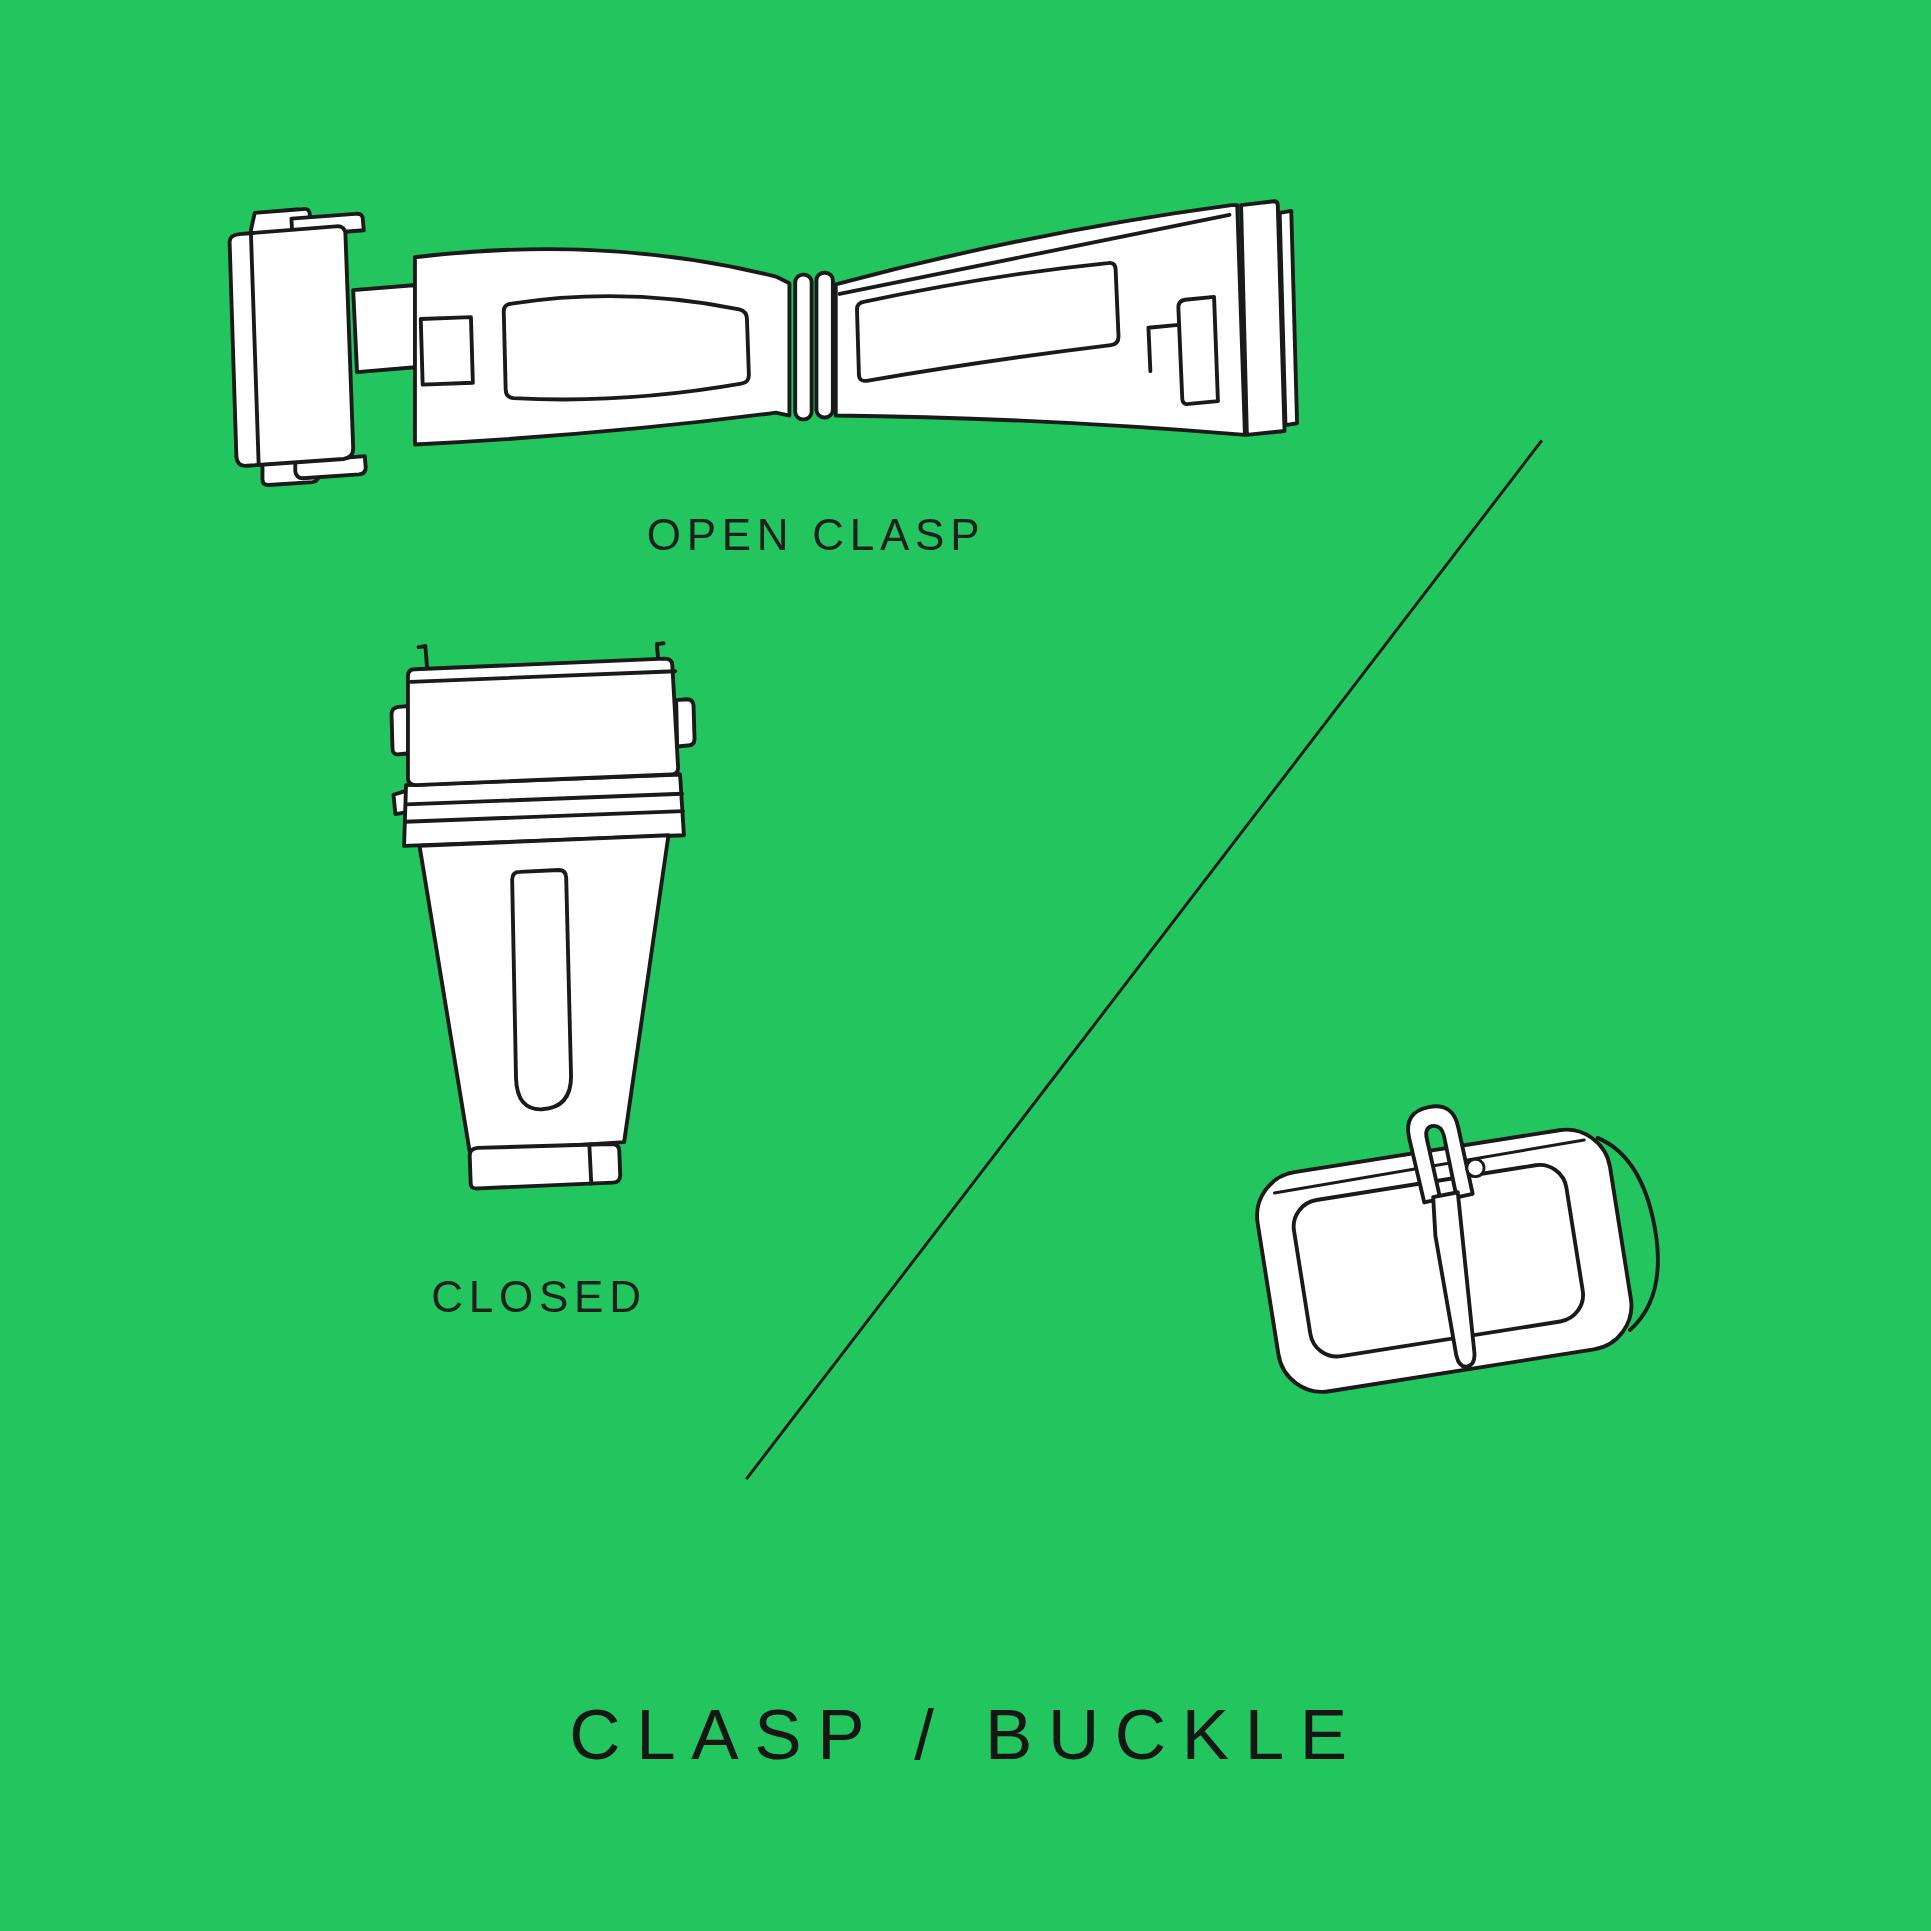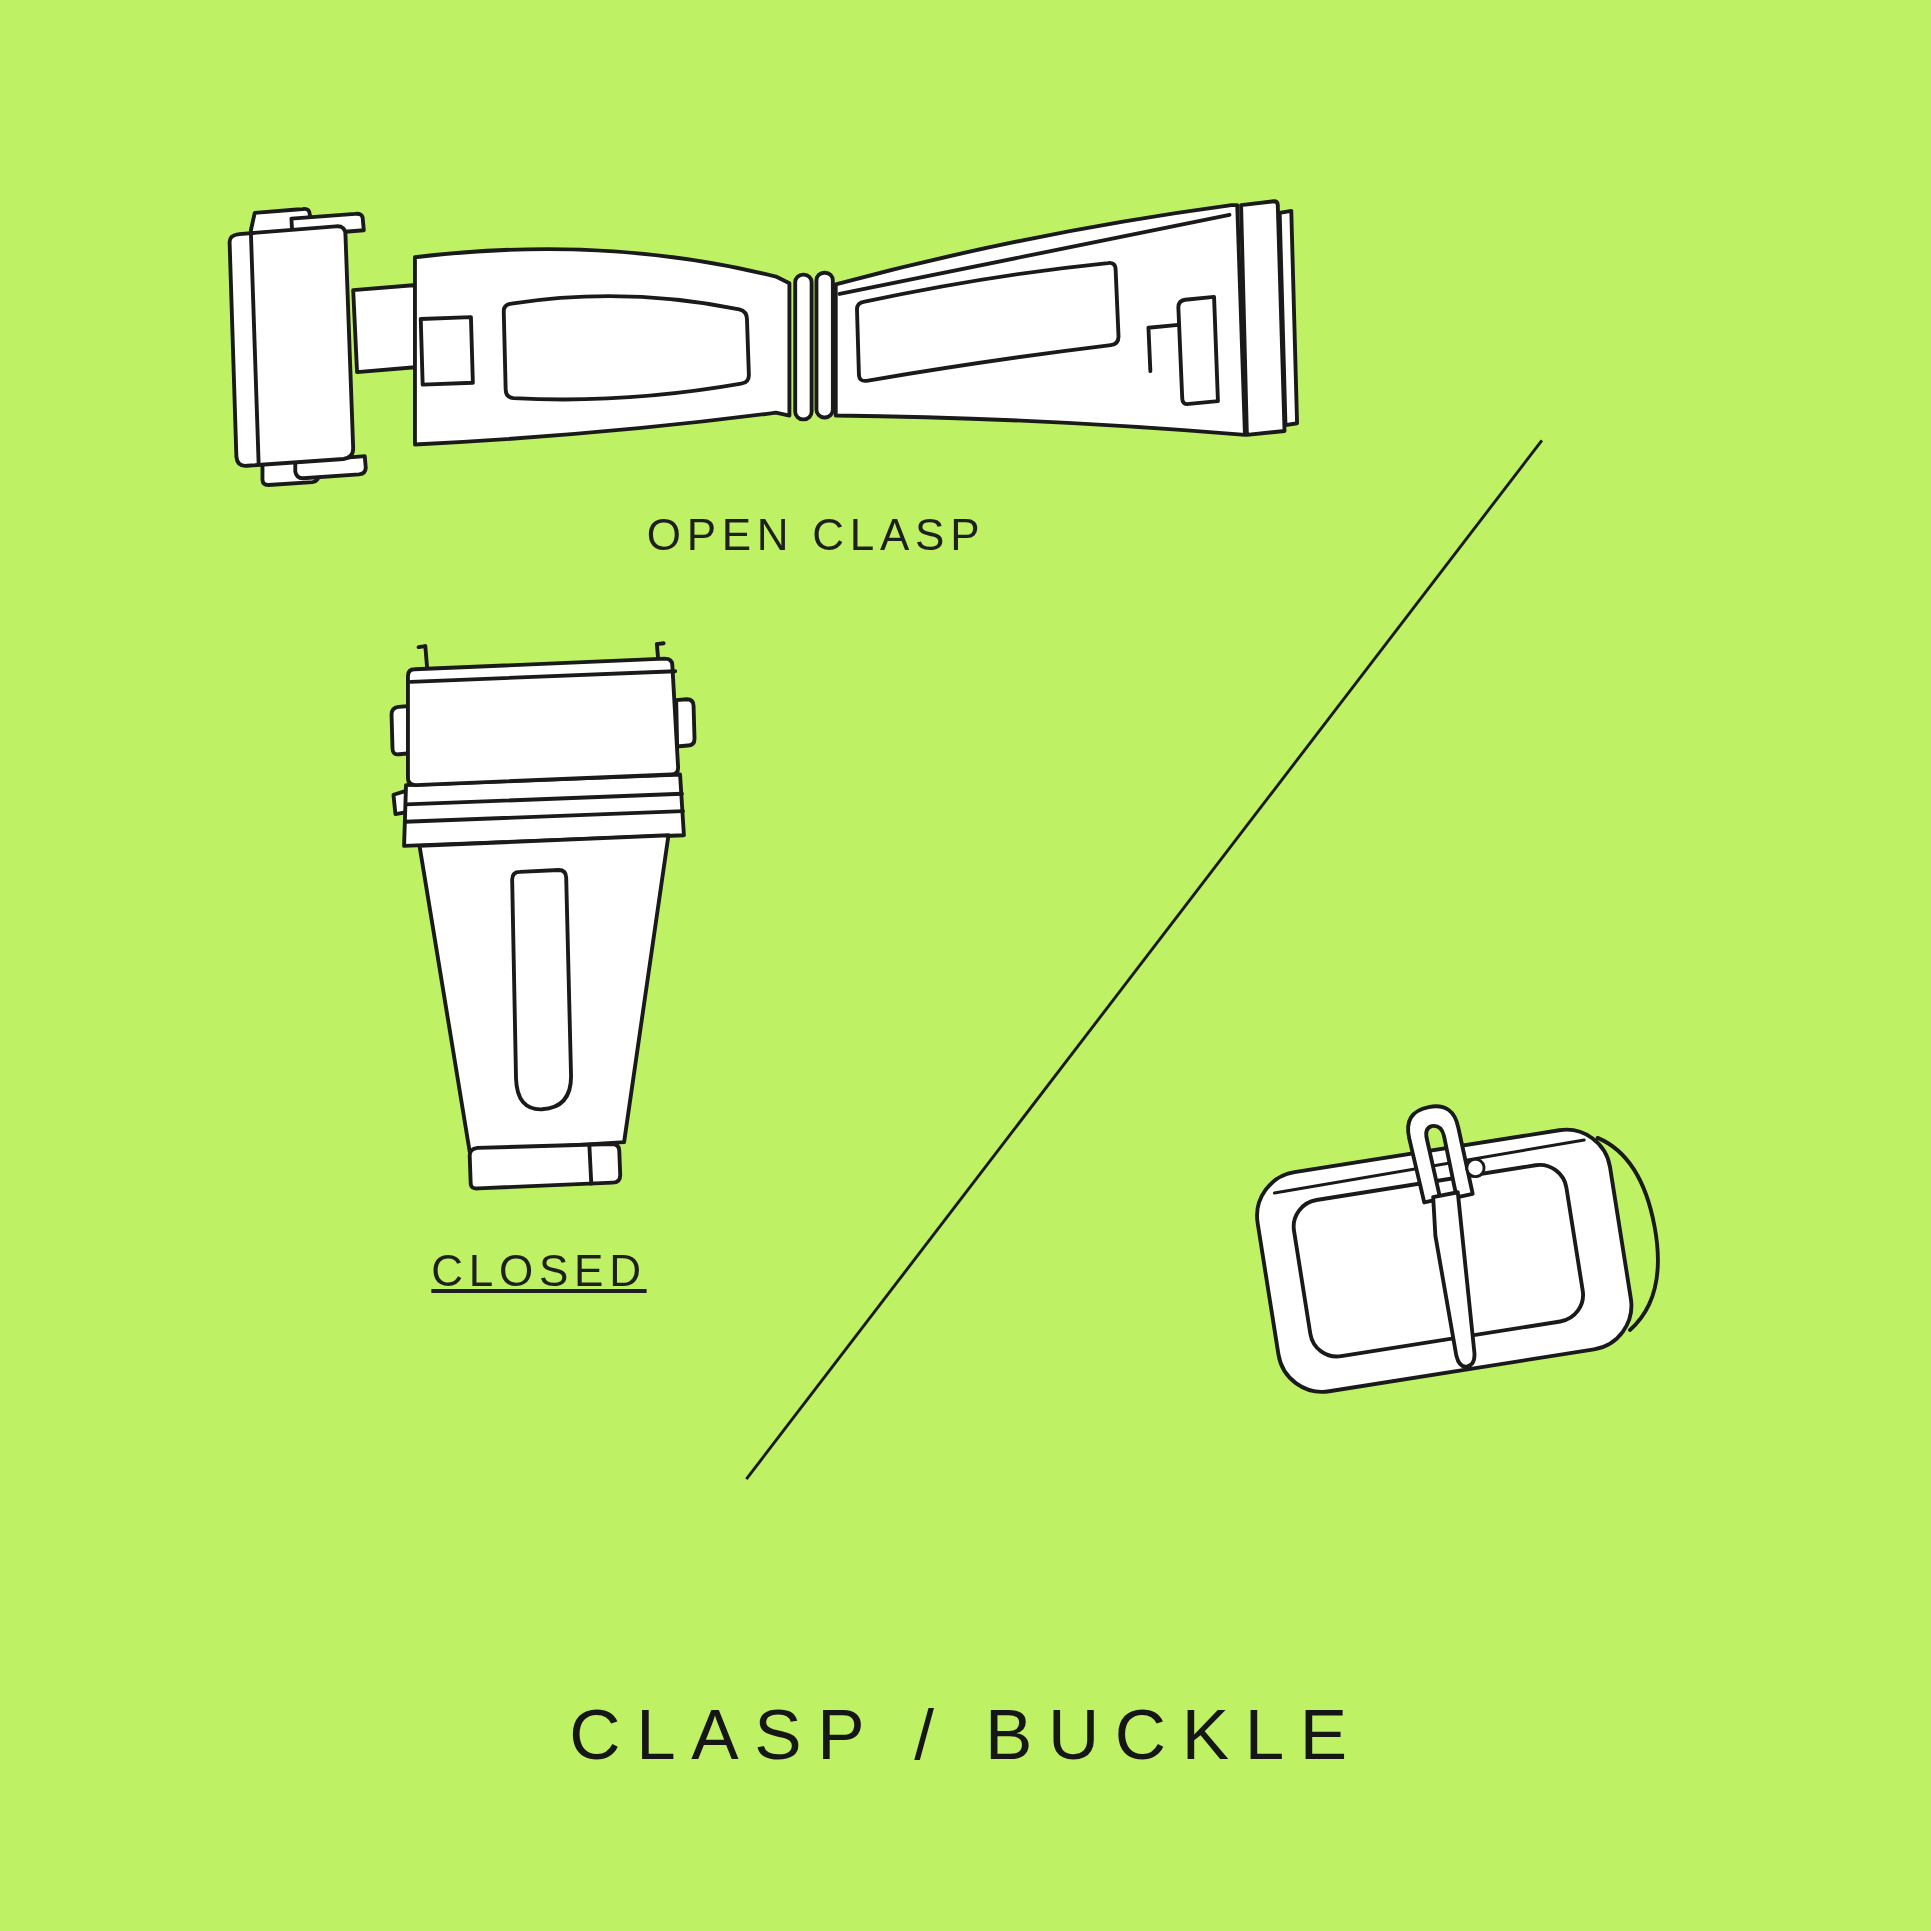--- a/index.html
+++ b/index.html
@@ -3,36 +3,36 @@
 <meta charset="utf-8">
 <style>
   html, body { margin: 0; padding: 0; background: #ffffff; }
   body {
     width: 1931px; height: 1931px;
     font-family: "Liberation Sans", sans-serif;
   }
   .canvas {
     position: relative;
     width: 1931px; height: 1931px;
-    background: #bef264;
+    background: #22c55e;
     overflow: hidden;
   }
   .illus { position: absolute; }
   .divider { position: absolute; left: 0; top: 0; pointer-events: none; }
   .caption {
     position: absolute;
     transform: translateX(-50%);
     color: #1f1f1f;
     font-size: 44px;
     font-weight: 400;
     letter-spacing: 0.13em;
     white-space: nowrap;
   }
   .caption-open   { left: 816px; top: 510px; }
-  .caption-closed { left: 539px; top: 1246px; text-decoration: underline; }
+  .caption-closed { left: 539px; top: 1272px; }
   .diagram-title {
     position: absolute;
     left: 966px; top: 1694px;
     transform: translateX(-50%);
     color: #161616;
     font-size: 71px;
     font-weight: 400;
     letter-spacing: 0.22em;
     white-space: nowrap;
   }

